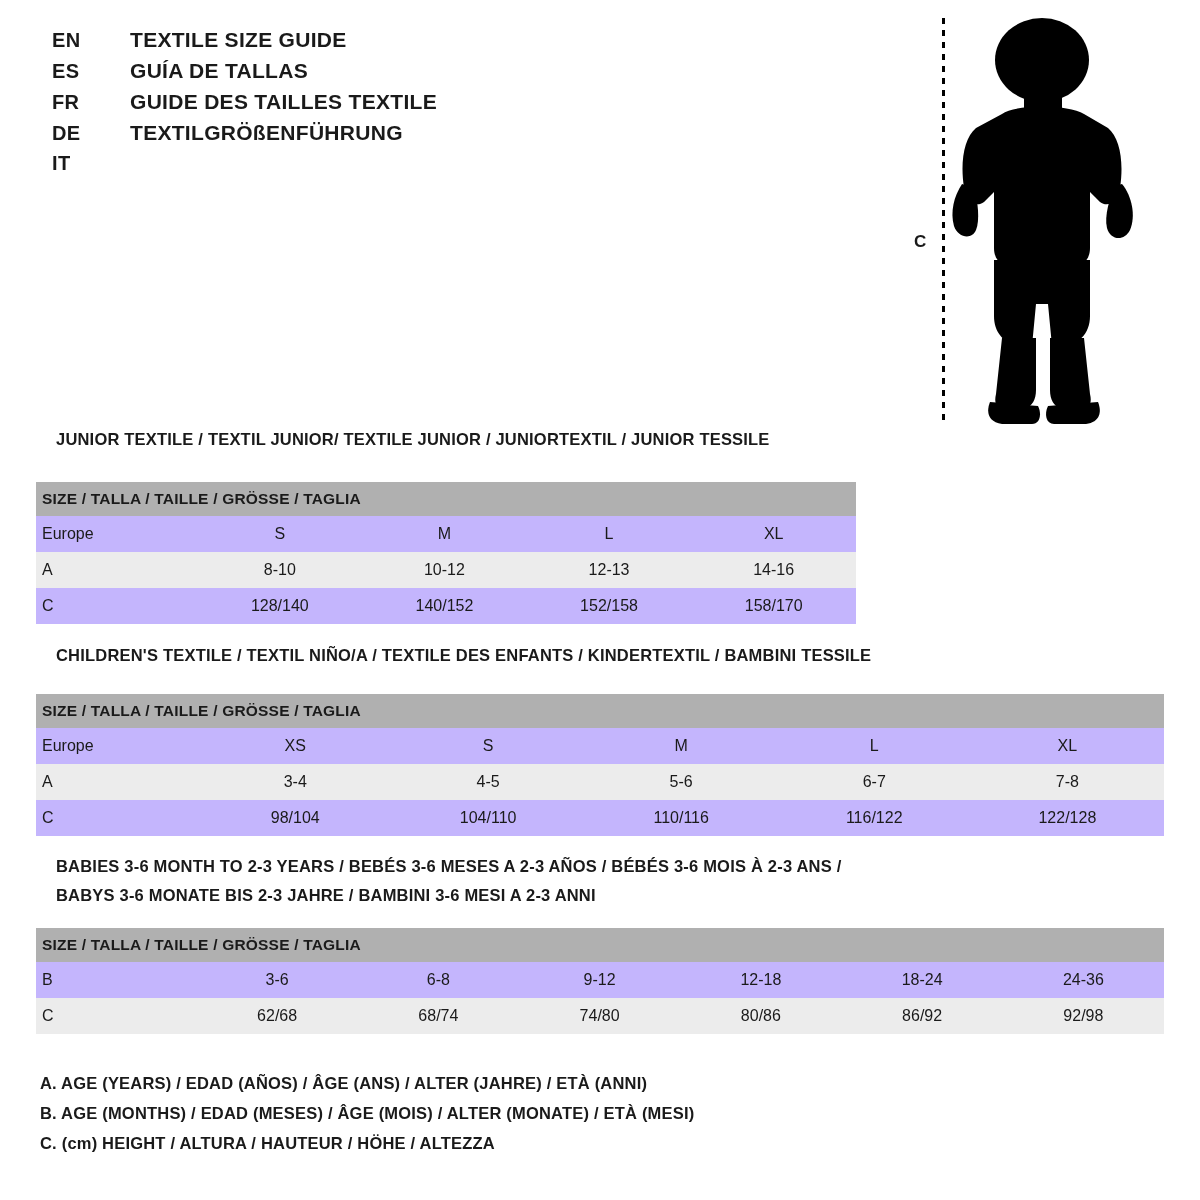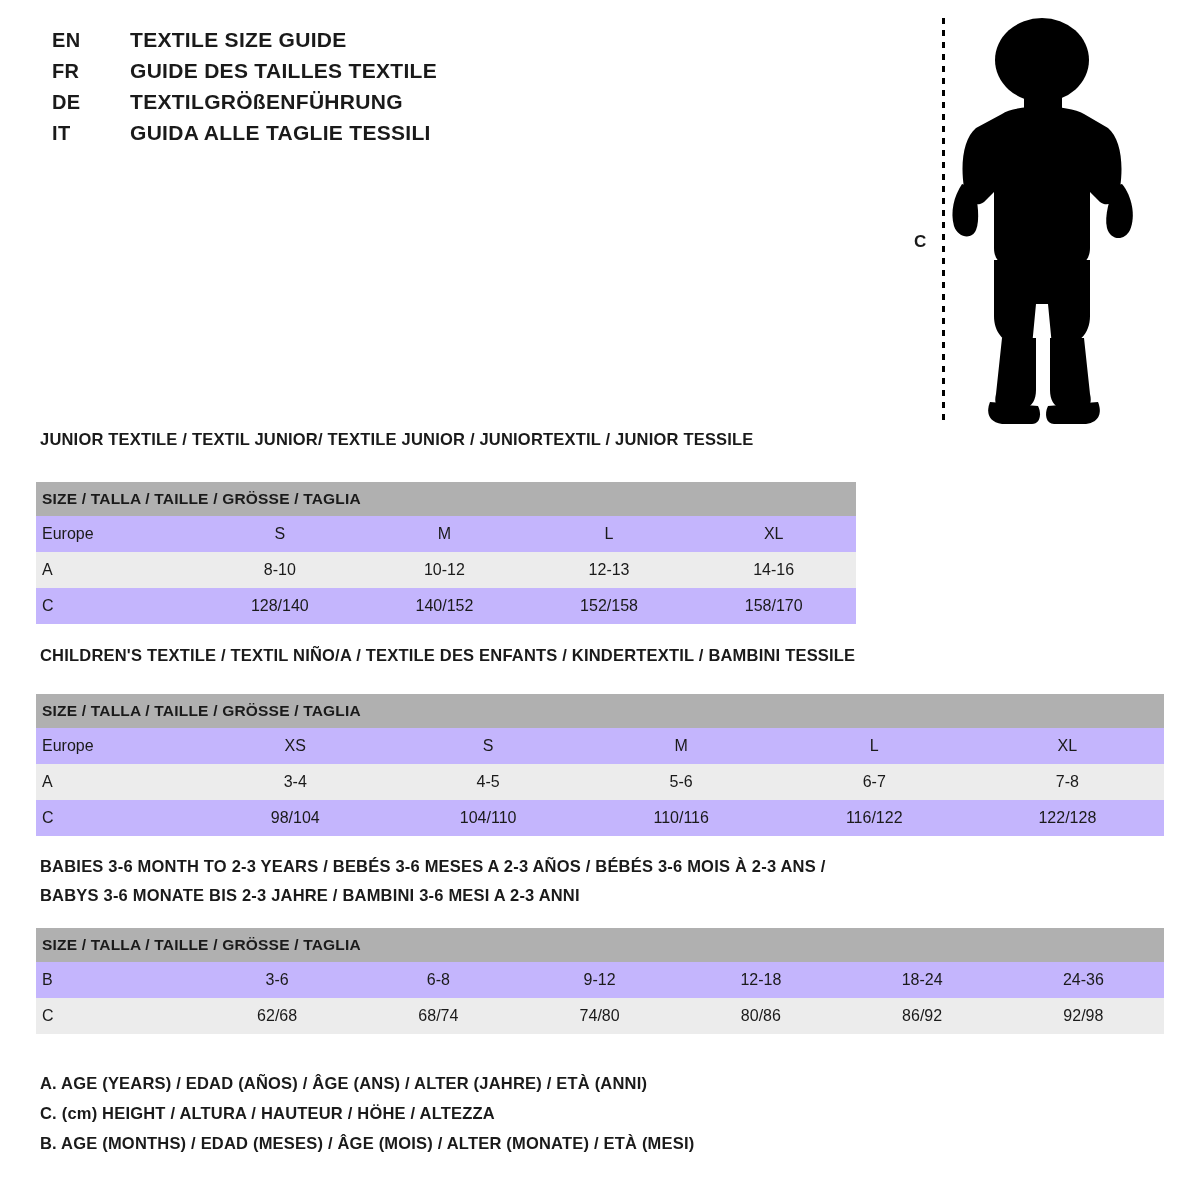--- a/index.html
+++ b/index.html
@@ -66,21 +66,21 @@
   }
   .silhouette {
     position: absolute;
     left: 60px;
     top: 6px;
   }
 
   
   .section-title {
     position: absolute;
-    left: 40px;
+    left: 56px;
     font-size: 16.5px;
     font-weight: bold;
     letter-spacing: 0.2px;
     white-space: nowrap;
   }
   .tbl {
     position: absolute;
     left: 36px;
     border-collapse: collapse;
     font-size: 16px;
@@ -126,30 +126,33 @@
 </style>
 </head>
 <body>
 
 <div class="header">
   <div class="hdr-row">
     <div class="hdr-lang">EN</div>
     <div class="hdr-text">TEXTILE SIZE GUIDE</div>
   </div>
   <div class="hdr-row">
+    <div class="hdr-lang">ES</div>
+    <div class="hdr-text">GUÍA DE TALLAS</div>
+  </div>
+  <div class="hdr-row">
     <div class="hdr-lang">FR</div>
     <div class="hdr-text">GUIDE DES TAILLES TEXTILE</div>
   </div>
   <div class="hdr-row">
     <div class="hdr-lang">DE</div>
     <div class="hdr-text">TEXTILGRÖßENFÜHRUNG</div>
   </div>
   <div class="hdr-row">
     <div class="hdr-lang">IT</div>
-    <div class="hdr-text">GUIDA ALLE TAGLIE TESSILI</div>
   </div>
 </div>
 
 <div class="figure-area">
   <div class="c-label">C</div>
   <div class="dotline"></div>
   <div class="silhouette">
     <svg width="210" height="412" viewBox="0 0 210 412" xmlns="http://www.w3.org/2000/svg">
       <g fill="#000000">
 
@@ -272,15 +275,15 @@
     <td class="val">74/80</td>
     <td class="val">80/86</td>
     <td class="val">86/92</td>
     <td class="val">92/98</td>
   </tr>
 </tbody>
   </table>
 
 <div class="legend" style="top:1068px;">
   <div class="legend-line">A. AGE (YEARS) / EDAD (AÑOS) / ÂGE (ANS) / ALTER (JAHRE) / ETÀ (ANNI)</div>
+  <div class="legend-line">B. AGE (MONTHS) / EDAD (MESES) / ÂGE (MOIS) / ALTER (MONATE) / ETÀ (MESI)</div>
   <div class="legend-line">C. (cm) HEIGHT / ALTURA / HAUTEUR / HÖHE / ALTEZZA</div>
-  <div class="legend-line">B. AGE (MONTHS) / EDAD (MESES) / ÂGE (MOIS) / ALTER (MONATE) / ETÀ (MESI)</div>
 </div>
 
 </body></html>

